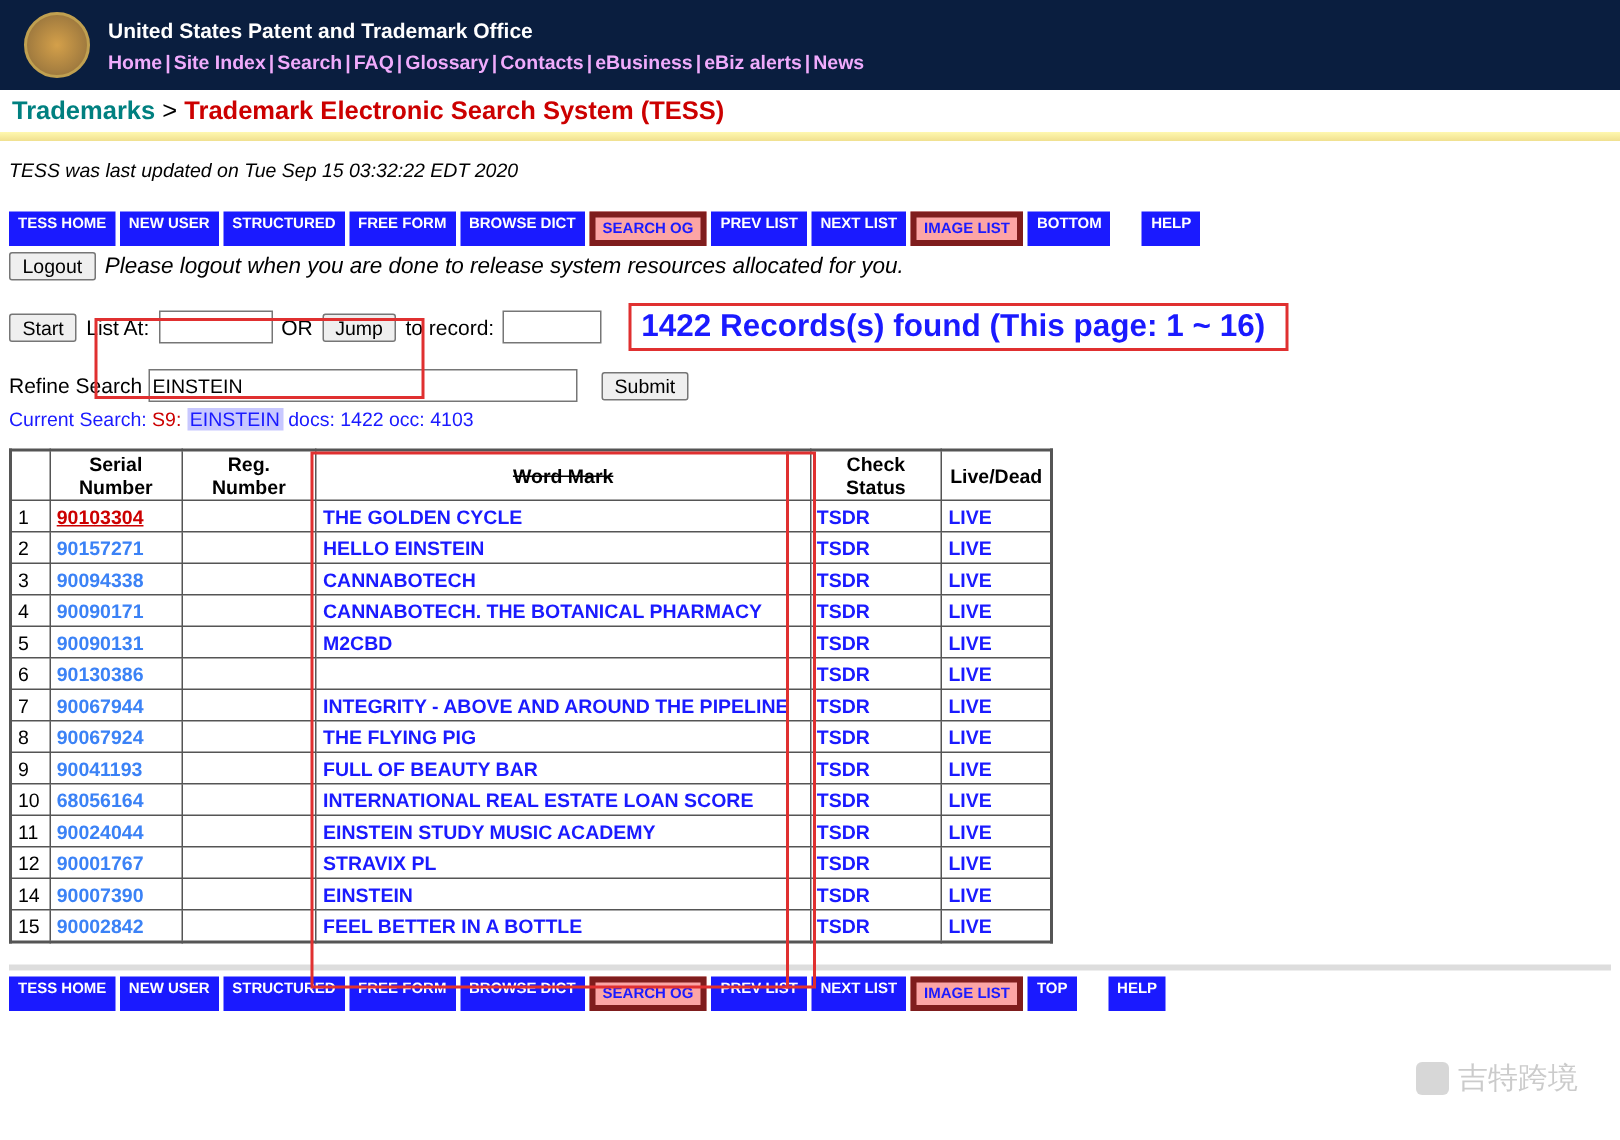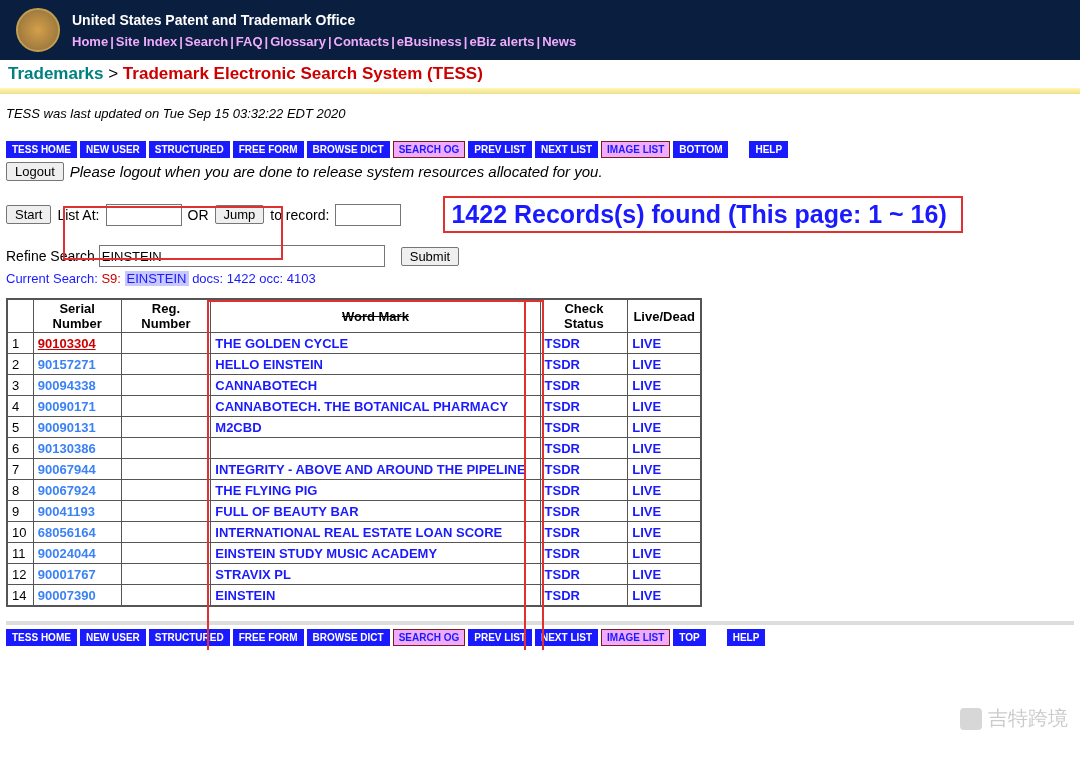--- a/index.html
+++ b/index.html
@@ -66,23 +66,23 @@
     color: #fff;
     font-size: 10px;
     font-weight: bold;
     padding: 3px 6px;
     text-transform: uppercase;
     font-family: Arial;
     cursor: pointer;
     white-space: nowrap;
   }
   .nav-btn.inverse {
-    background: #f0abfc;
+    background: #fca5a5;
     color: #1a1aff;
-    border: 1px solid #7f1d1d;
+    border: 4px solid #7f1d1d;
     padding: 2px 5px;
   }
   .nav-btn.help { margin-left: 18px; }
   .logout-row {
     display: flex;
     align-items: center;
     margin-bottom: 15px;
   }
   .std-btn {
     font-family: Arial;
@@ -108,23 +108,23 @@
   }
   .listat { width: 70px; }
   .torec { width: 60px; }
   .red-box1 {
     position: absolute;
     border: 2px solid #e03030;
     pointer-events: none;
   }
   .records-found {
     color: #1a1aff;
-    font-size: 25px;
-    font-weight: bold;
-    margin-left: 36px;
+    font-size: 21px;
+    font-weight: bold;
+    margin-left: 12px;
     border: 2px solid #e03030;
     padding: 2px 14px 2px 6px;
   }
   .refine-row {
     display: flex;
     align-items: center;
     gap: 4px;
     margin-bottom: 4px;
     font-size: 14px;
   }
@@ -164,21 +164,21 @@
     text-decoration: line-through;
   }
   .red-overlay {
     position: absolute;
     border: 2px solid #e03030;
     pointer-events: none;
   }
   .watermark {
     position: fixed;
     bottom: 28px;
-    right: 12px;
+    right: 28px;
     color: rgba(140,140,140,0.45);
     font-size: 20px;
     font-weight: 500;
     display: flex;
     align-items: center;
     gap: 6px;
   }
   .wm-icon {
     width: 22px; height: 22px; border-radius: 4px;
     background: rgba(140,140,140,0.35);
@@ -357,20 +357,28 @@
             <td class="reg"></td>
             <td class="wm">STRAVIX PL</td>
             <td class="cs">TSDR</td>
             <td class="ld">LIVE</td>
           </tr>
           <tr>
             <td class="num">14</td>
             <td class="serial">90007390</td>
             <td class="reg"></td>
             <td class="wm">EINSTEIN</td>
+            <td class="cs">TSDR</td>
+            <td class="ld">LIVE</td>
+          </tr>
+          <tr>
+            <td class="num">15</td>
+            <td class="serial">90002842</td>
+            <td class="reg"></td>
+            <td class="wm">FEEL BETTER IN A BOTTLE</td>
             <td class="cs">TSDR</td>
             <td class="ld">LIVE</td>
           </tr>
         </tbody>
     </table>
     <div class="red-overlay" style="left:201px; top:2px; width:315px; height:354px;"></div>
     <div class="red-overlay" style="left:518px; top:2px; width:16px; height:354px;"></div>
   </div>
 
   <div class="bottom-bar"></div>

